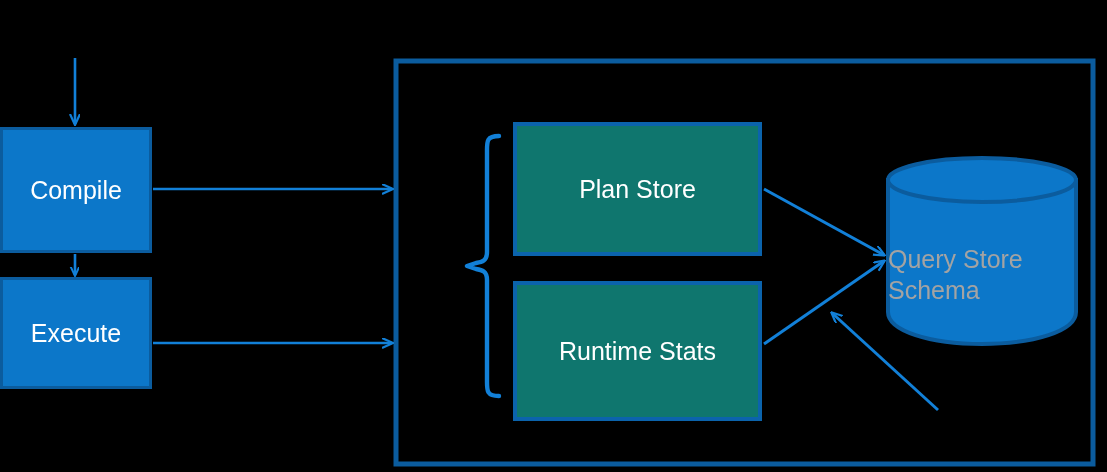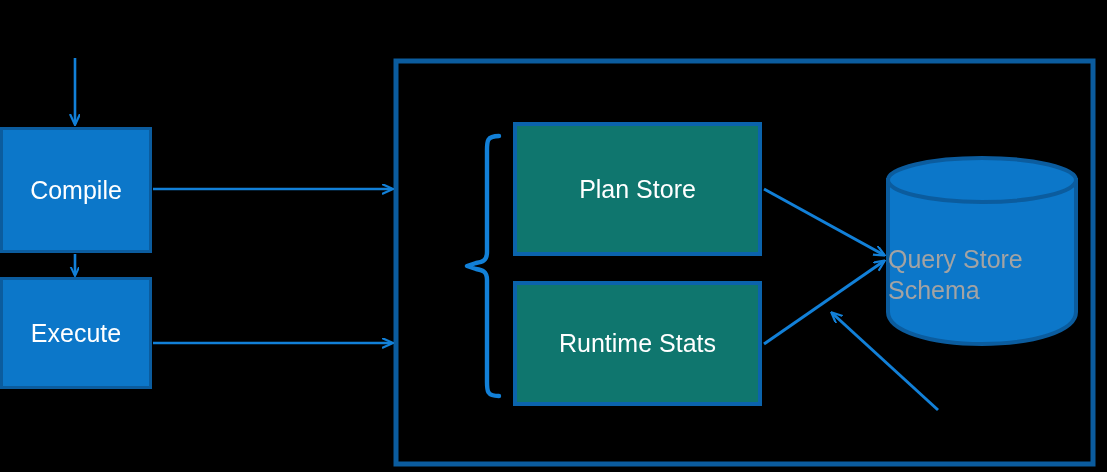--- a/index.html
+++ b/index.html
@@ -41,21 +41,21 @@
   }
   .store-node {
     background: #0f766e;
     border: 4px solid #0b63ac;
     font-size: 25px;
     text-align: right;
   }
   #compile-node { left: 0px;   top: 127px; width: 152px; height: 126px; }
   #execute-node { left: 0px;   top: 277px; width: 152px; height: 112px; }
   #plan-store-node    { left: 513px; top: 122px; width: 249px; height: 134px; }
-  #runtime-stats-node { left: 513px; top: 281px; width: 249px; height: 125px; }
+  #runtime-stats-node { left: 513px; top: 281px; width: 249px; height: 140px; }
   #db-label {
     position: absolute;
     left: 888px;
     top: 228px;
     width: 188px;
     font-size: 25px;
     color: #a3a3a3;
     line-height: 1.22;
     white-space: pre-line;
     margin-top: 16px;

